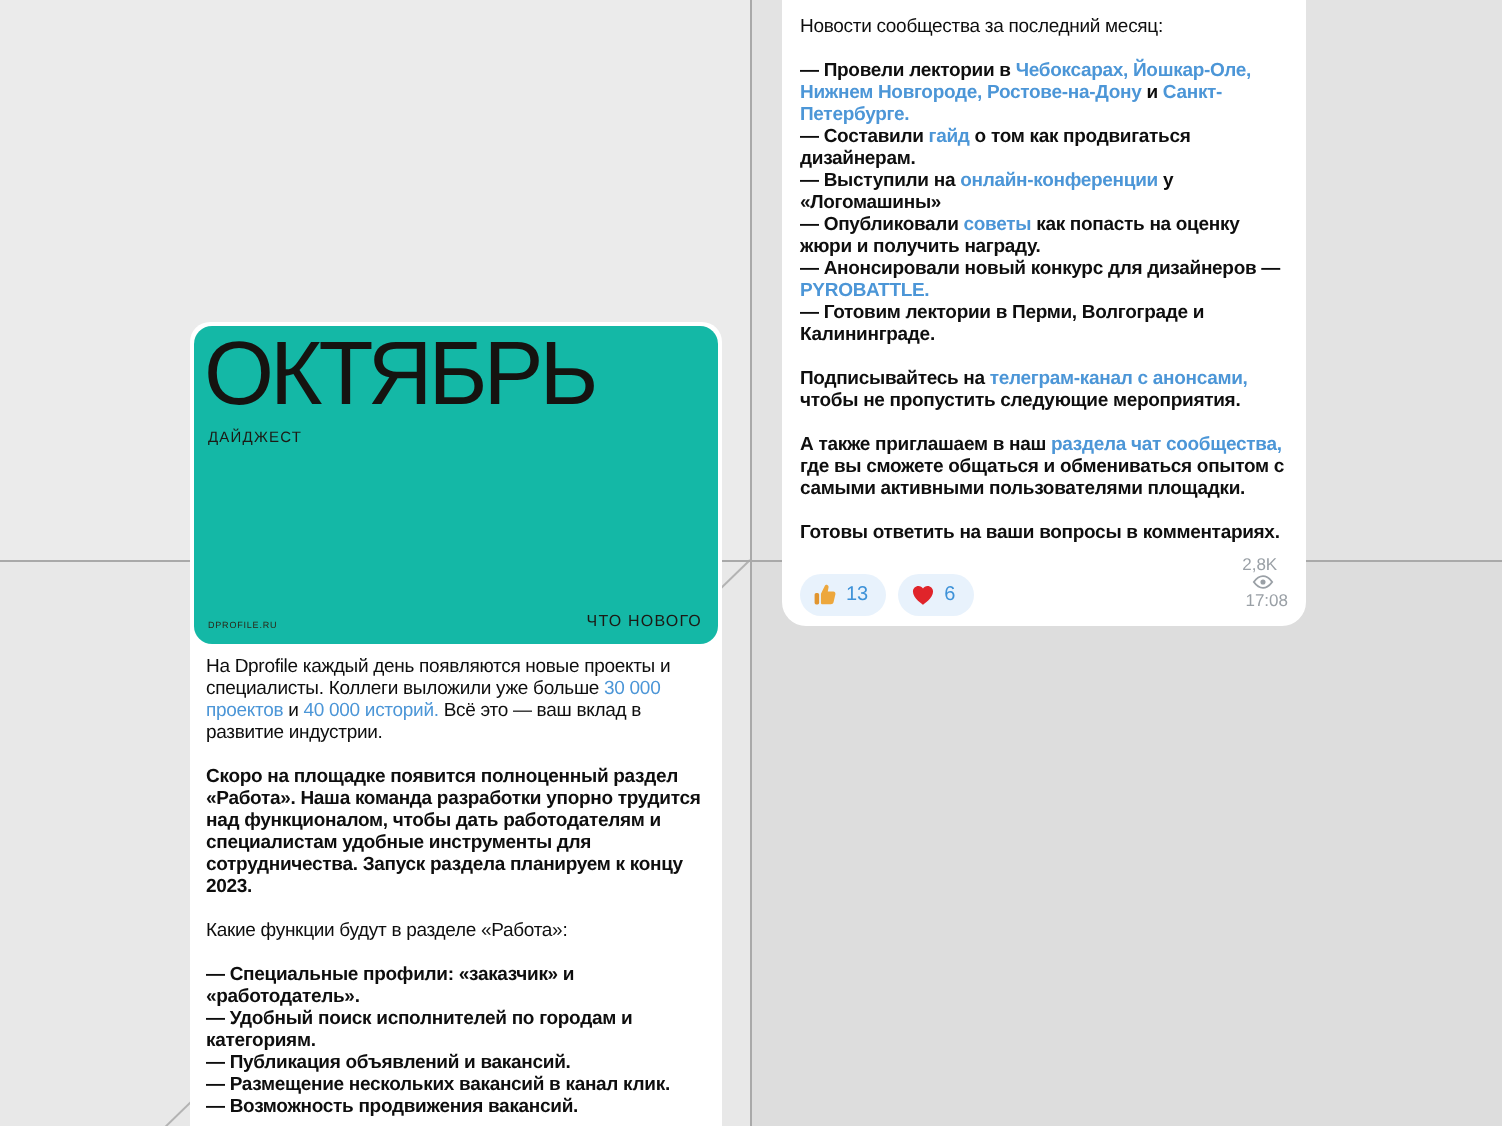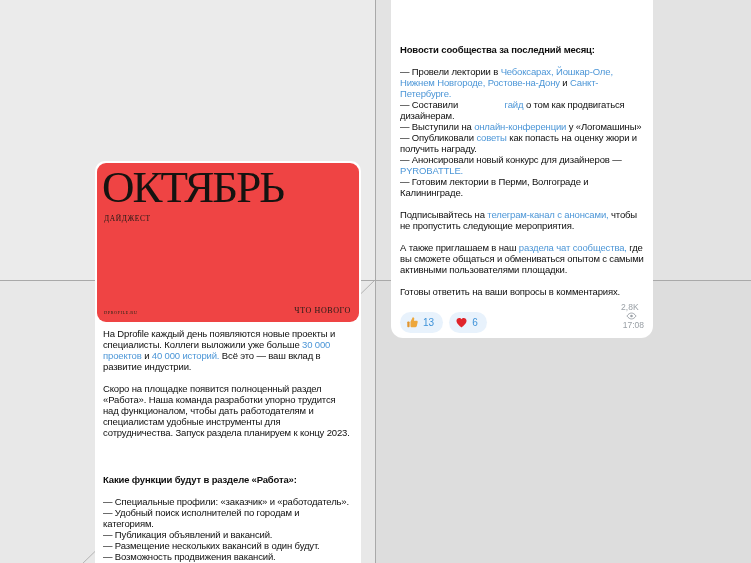--- a/index.html
+++ b/index.html
@@ -24,22 +24,22 @@
   
   .cover{position:relative;width:262px;height:159px;border-radius:9px;overflow:hidden;}
   .cover-title{position:absolute;left:5px;top:-2px;font-size:45px;font-weight:500;letter-spacing:-2px;color:#151310;white-space:nowrap;}
   .cover-sub{position:absolute;left:7px;top:51px;font-size:7.5px;letter-spacing:0.6px;color:#1c1a15;font-weight:500;}
   .cover-url{position:absolute;left:7px;bottom:7px;font-size:4.5px;letter-spacing:0.4px;color:#2a2717;}
   .cover-right{position:absolute;right:8px;bottom:7px;font-size:8px;letter-spacing:0.6px;color:#1c1a15;font-weight:500;text-align:right;}
 
   
   .msg-text{padding:6px 7px 10px 6px;font-size:9.5px;line-height:11px;letter-spacing:-0.15px;}
   .bubble-right .msg-text{padding:0 0 0 0;}
-  .para + .para{margin-top:11px;}
-  .para.bold{font-weight:bold;margin-top:36px;}
+  .para + .para{margin-top:11px;font-weight:bold;}
+  .para.bold{font-weight:normal;}
   .link{cursor:pointer;}
 
   
   .footer{display:flex;justify-content:space-between;align-items:flex-end;margin-top:5px;}
   .pills{display:flex;}
   .pill{display:inline-flex;align-items:center;height:21px;border-radius:11px;padding:0 9px 0 6px;margin-right:6px;cursor:pointer;}
   .pill .cnt{font-size:10px;font-weight:500;margin-left:4px;}
   .meta{display:flex;align-items:center;font-size:8.5px;margin-bottom:3px;flex-direction:column;}
   .meta .views{margin-right:3px;}
   .meta .time{margin-left:4px;}
@@ -55,54 +55,54 @@
   <div class="tile br"></div>
 
   <svg class="diag-svg" width="751" height="563" viewBox="0 0 751 563">
     <line x1="375" y1="280" x2="80" y2="566" stroke="#b3b3b3" stroke-width="1"></line>
   </svg>
 
   <div class="vline"></div>
   <div class="hline"></div>
 
   <div class="bubble bubble-left">
-    <div class="cover" style="background:#ef4444;font-family:Liberation Serif, serif;">
+    <div class="cover" style="background:#14b8a6;">
       <div class="cover-title">ОКТЯБРЬ</div>
       <div class="cover-sub">ДАЙДЖЕСТ</div>
       <div class="cover-url">DPROFILE.RU</div>
       <div class="cover-right">ЧТО НОВОГО</div>
     </div>
     <div class="msg-text" id="left-text">
         <div class="para">
           <div><span>На Dprofile каждый день появляются новые проекты и специалисты. Коллеги выложили уже больше </span><span class="link" style="color: rgb(76, 150, 215);">30 000 проектов</span><span> и </span><span class="link" style="color: rgb(76, 150, 215);">40 000 историй.</span><span> Всё это — ваш вклад в развитие индустрии.</span></div>
         </div>
         <div class="para">
           <div><span>Скоро на площадке появится полноценный раздел «Работа». Наша команда разработки упорно трудится над функционалом, чтобы дать работодателям и специалистам удобные инструменты для сотрудничества. Запуск раздела планируем к концу 2023.</span></div>
         </div>
         <div class="para bold">
           <div><span>Какие функции будут в разделе «Работа»:</span></div>
         </div>
         <div class="para">
           <div><span>— Специальные профили: «заказчик» и «работодатель».</span></div>
           <div><span>— Удобный поиск исполнителей по городам и категориям.</span></div>
           <div><span>— Публикация объявлений и вакансий.</span></div>
-          <div><span>— Размещение нескольких вакансий в один будут.</span></div>
+          <div><span>— Размещение нескольких вакансий в канал клик.</span></div>
           <div><span>— Возможность продвижения вакансий.</span></div>
         </div>
       </div>
   </div>
 
   <div class="bubble bubble-right">
     <div class="msg-text" id="right-text">
         <div class="para bold">
           <div><span>Новости сообщества за последний месяц:</span></div>
         </div>
         <div class="para">
           <div><span>— Провели лектории в </span><span class="link" style="color: rgb(76, 150, 215);">Чебоксарах, Йошкар-Оле, Нижнем Новгороде, Ростове-на-Дону</span><span> и </span><span class="link" style="color: rgb(76, 150, 215);">Санкт-Петербурге.</span></div>
-          <div><span>— Составили </span><span class="link" style="color: rgb(76, 150, 215); margin-left: 44px;">гайд</span><span> о том как продвигаться дизайнерам.</span></div>
+          <div><span>— Составили </span><span class="link" style="color: rgb(76, 150, 215);">гайд</span><span> о том как продвигаться дизайнерам.</span></div>
           <div><span>— Выступили на </span><span class="link" style="color: rgb(76, 150, 215);">онлайн-конференции</span><span> у «Логомашины»</span></div>
           <div><span>— Опубликовали </span><span class="link" style="color: rgb(76, 150, 215);">советы</span><span> как попасть на оценку жюри и получить награду.</span></div>
           <div><span>— Анонсировали новый конкурс для дизайнеров — </span><span class="link" style="color: rgb(76, 150, 215);">PYROBATTLE.</span></div>
           <div><span>— Готовим лектории в Перми, Волгограде и Калининграде.</span></div>
         </div>
         <div class="para">
           <div><span>Подписывайтесь на </span><span class="link" style="color: rgb(76, 150, 215);">телеграм-канал с анонсами,</span><span> чтобы не пропустить следующие мероприятия.</span></div>
         </div>
         <div class="para">
           <div><span>А также приглашаем в наш </span><span class="link" style="color: rgb(76, 150, 215);">раздела чат сообщества,</span><span> где вы сможете общаться и обмениваться опытом с самыми активными пользователями площадки.</span></div>

